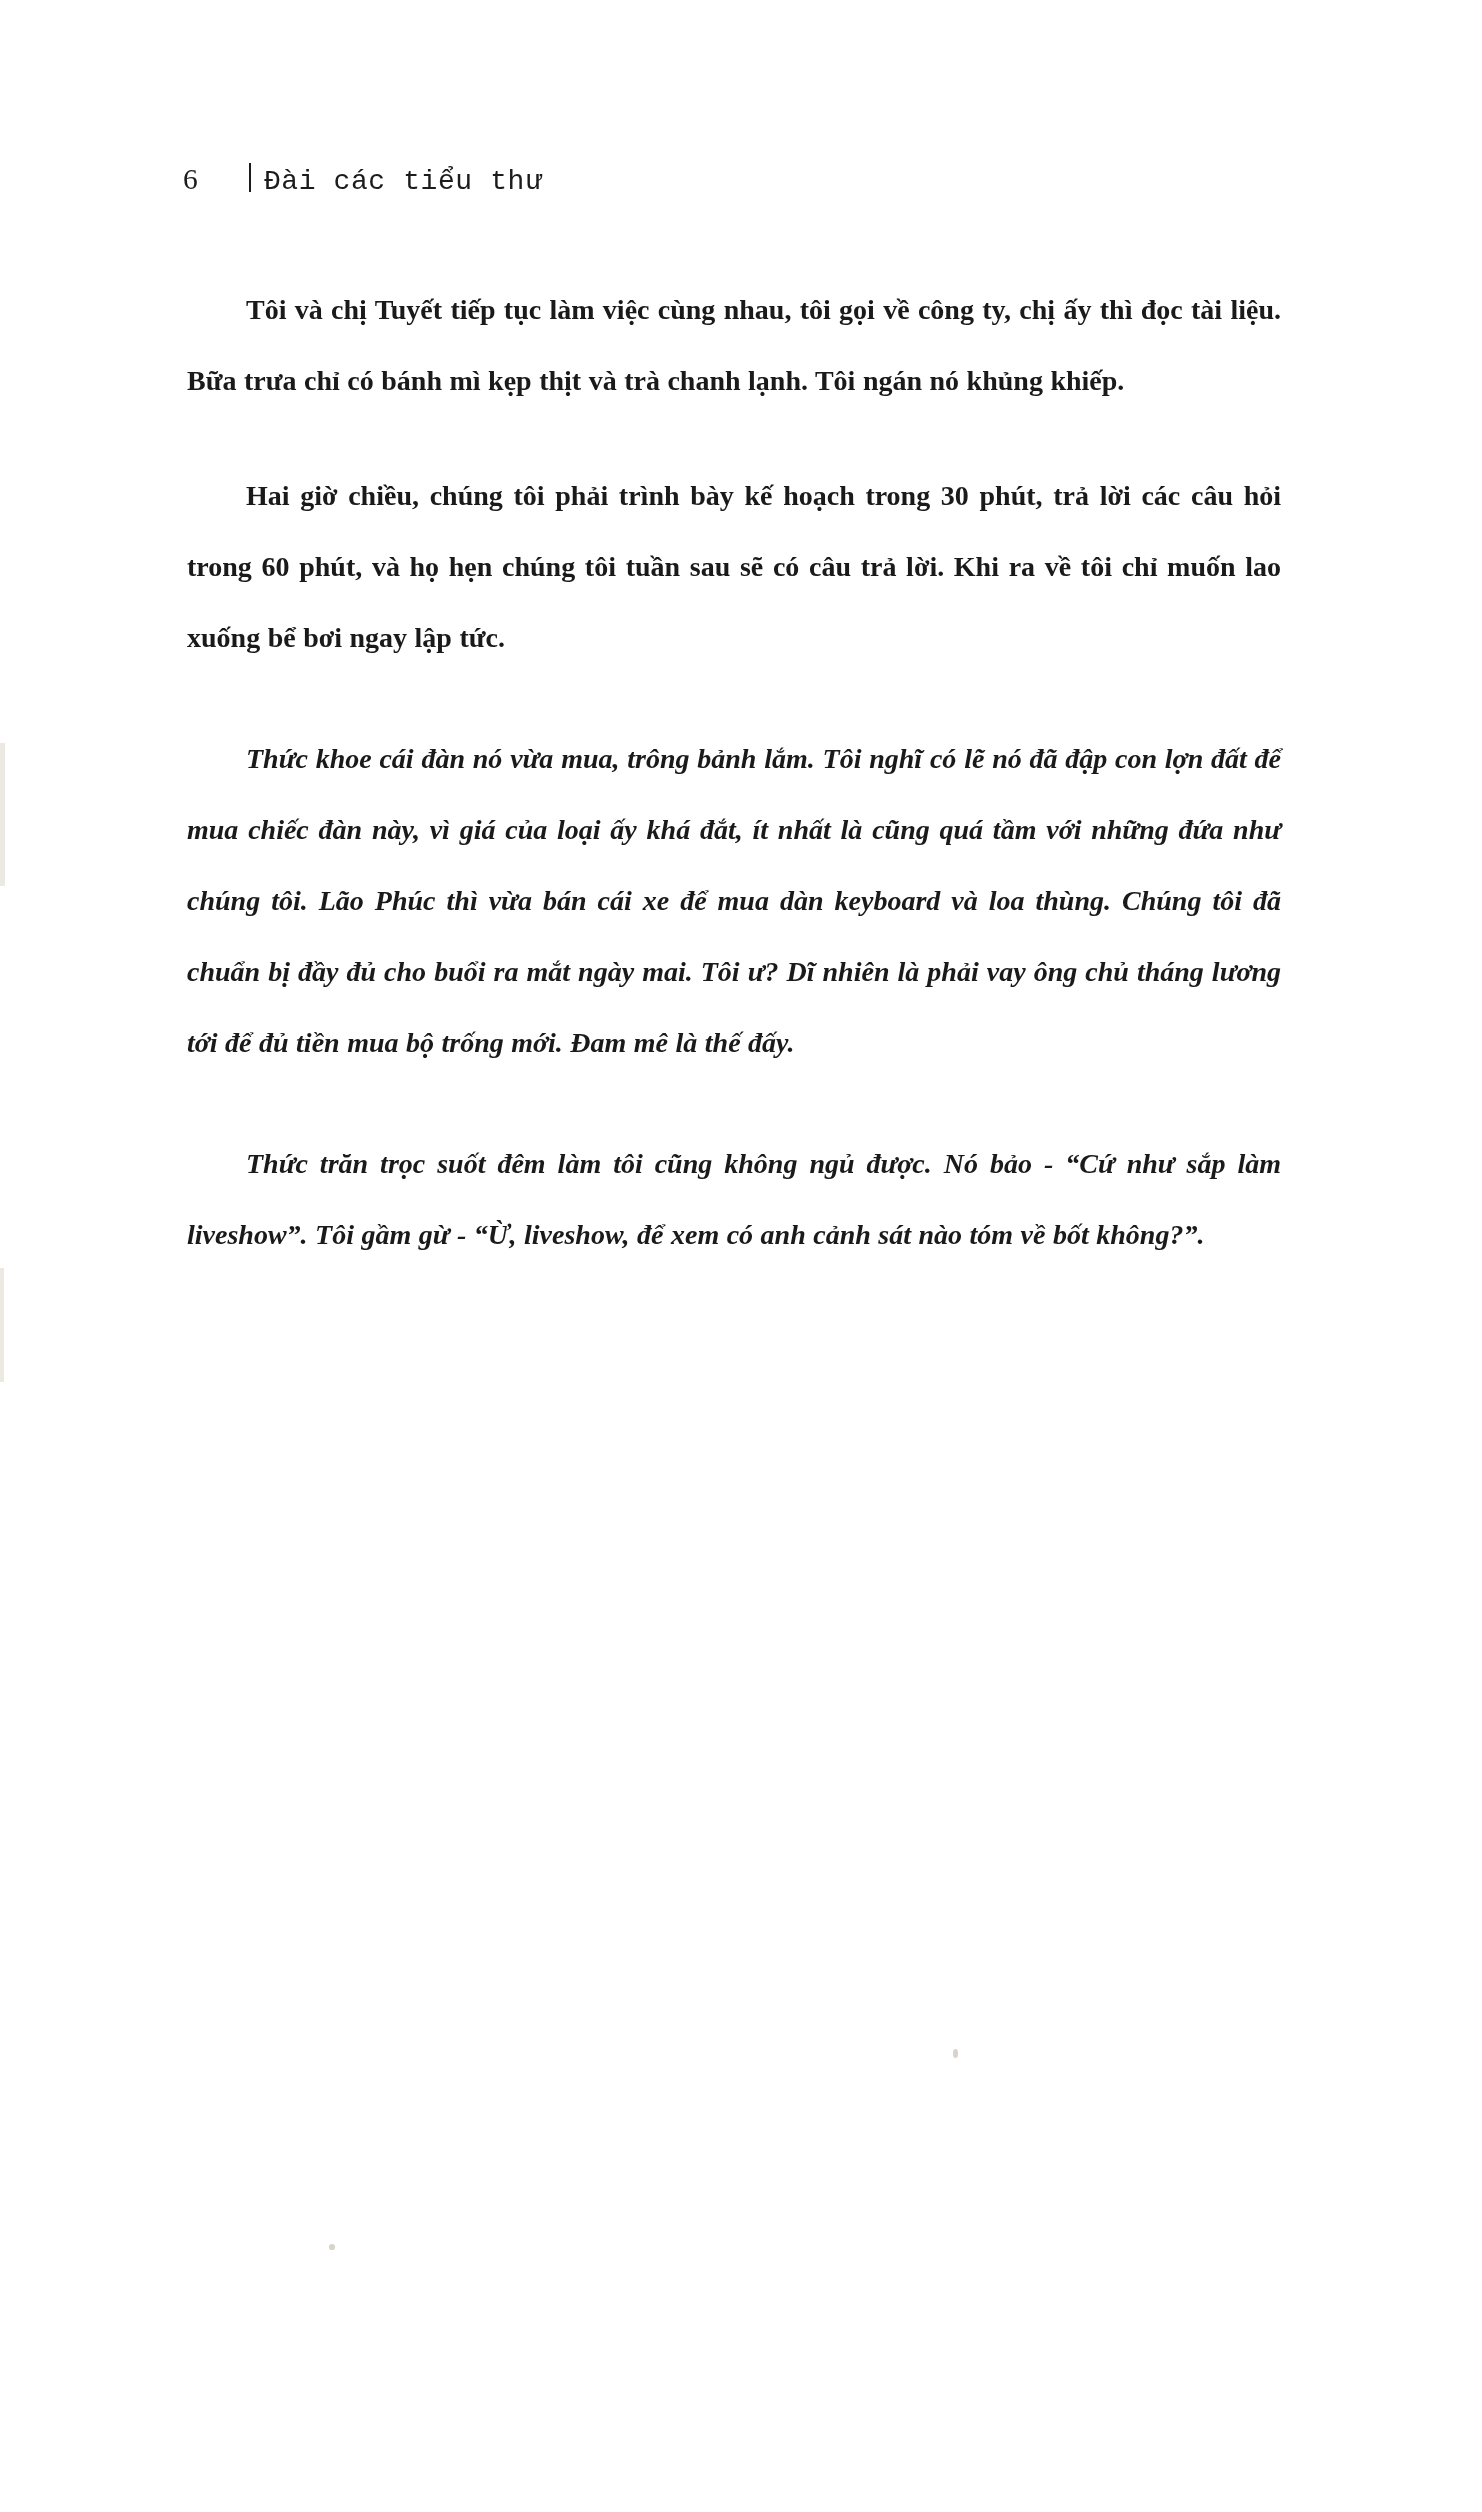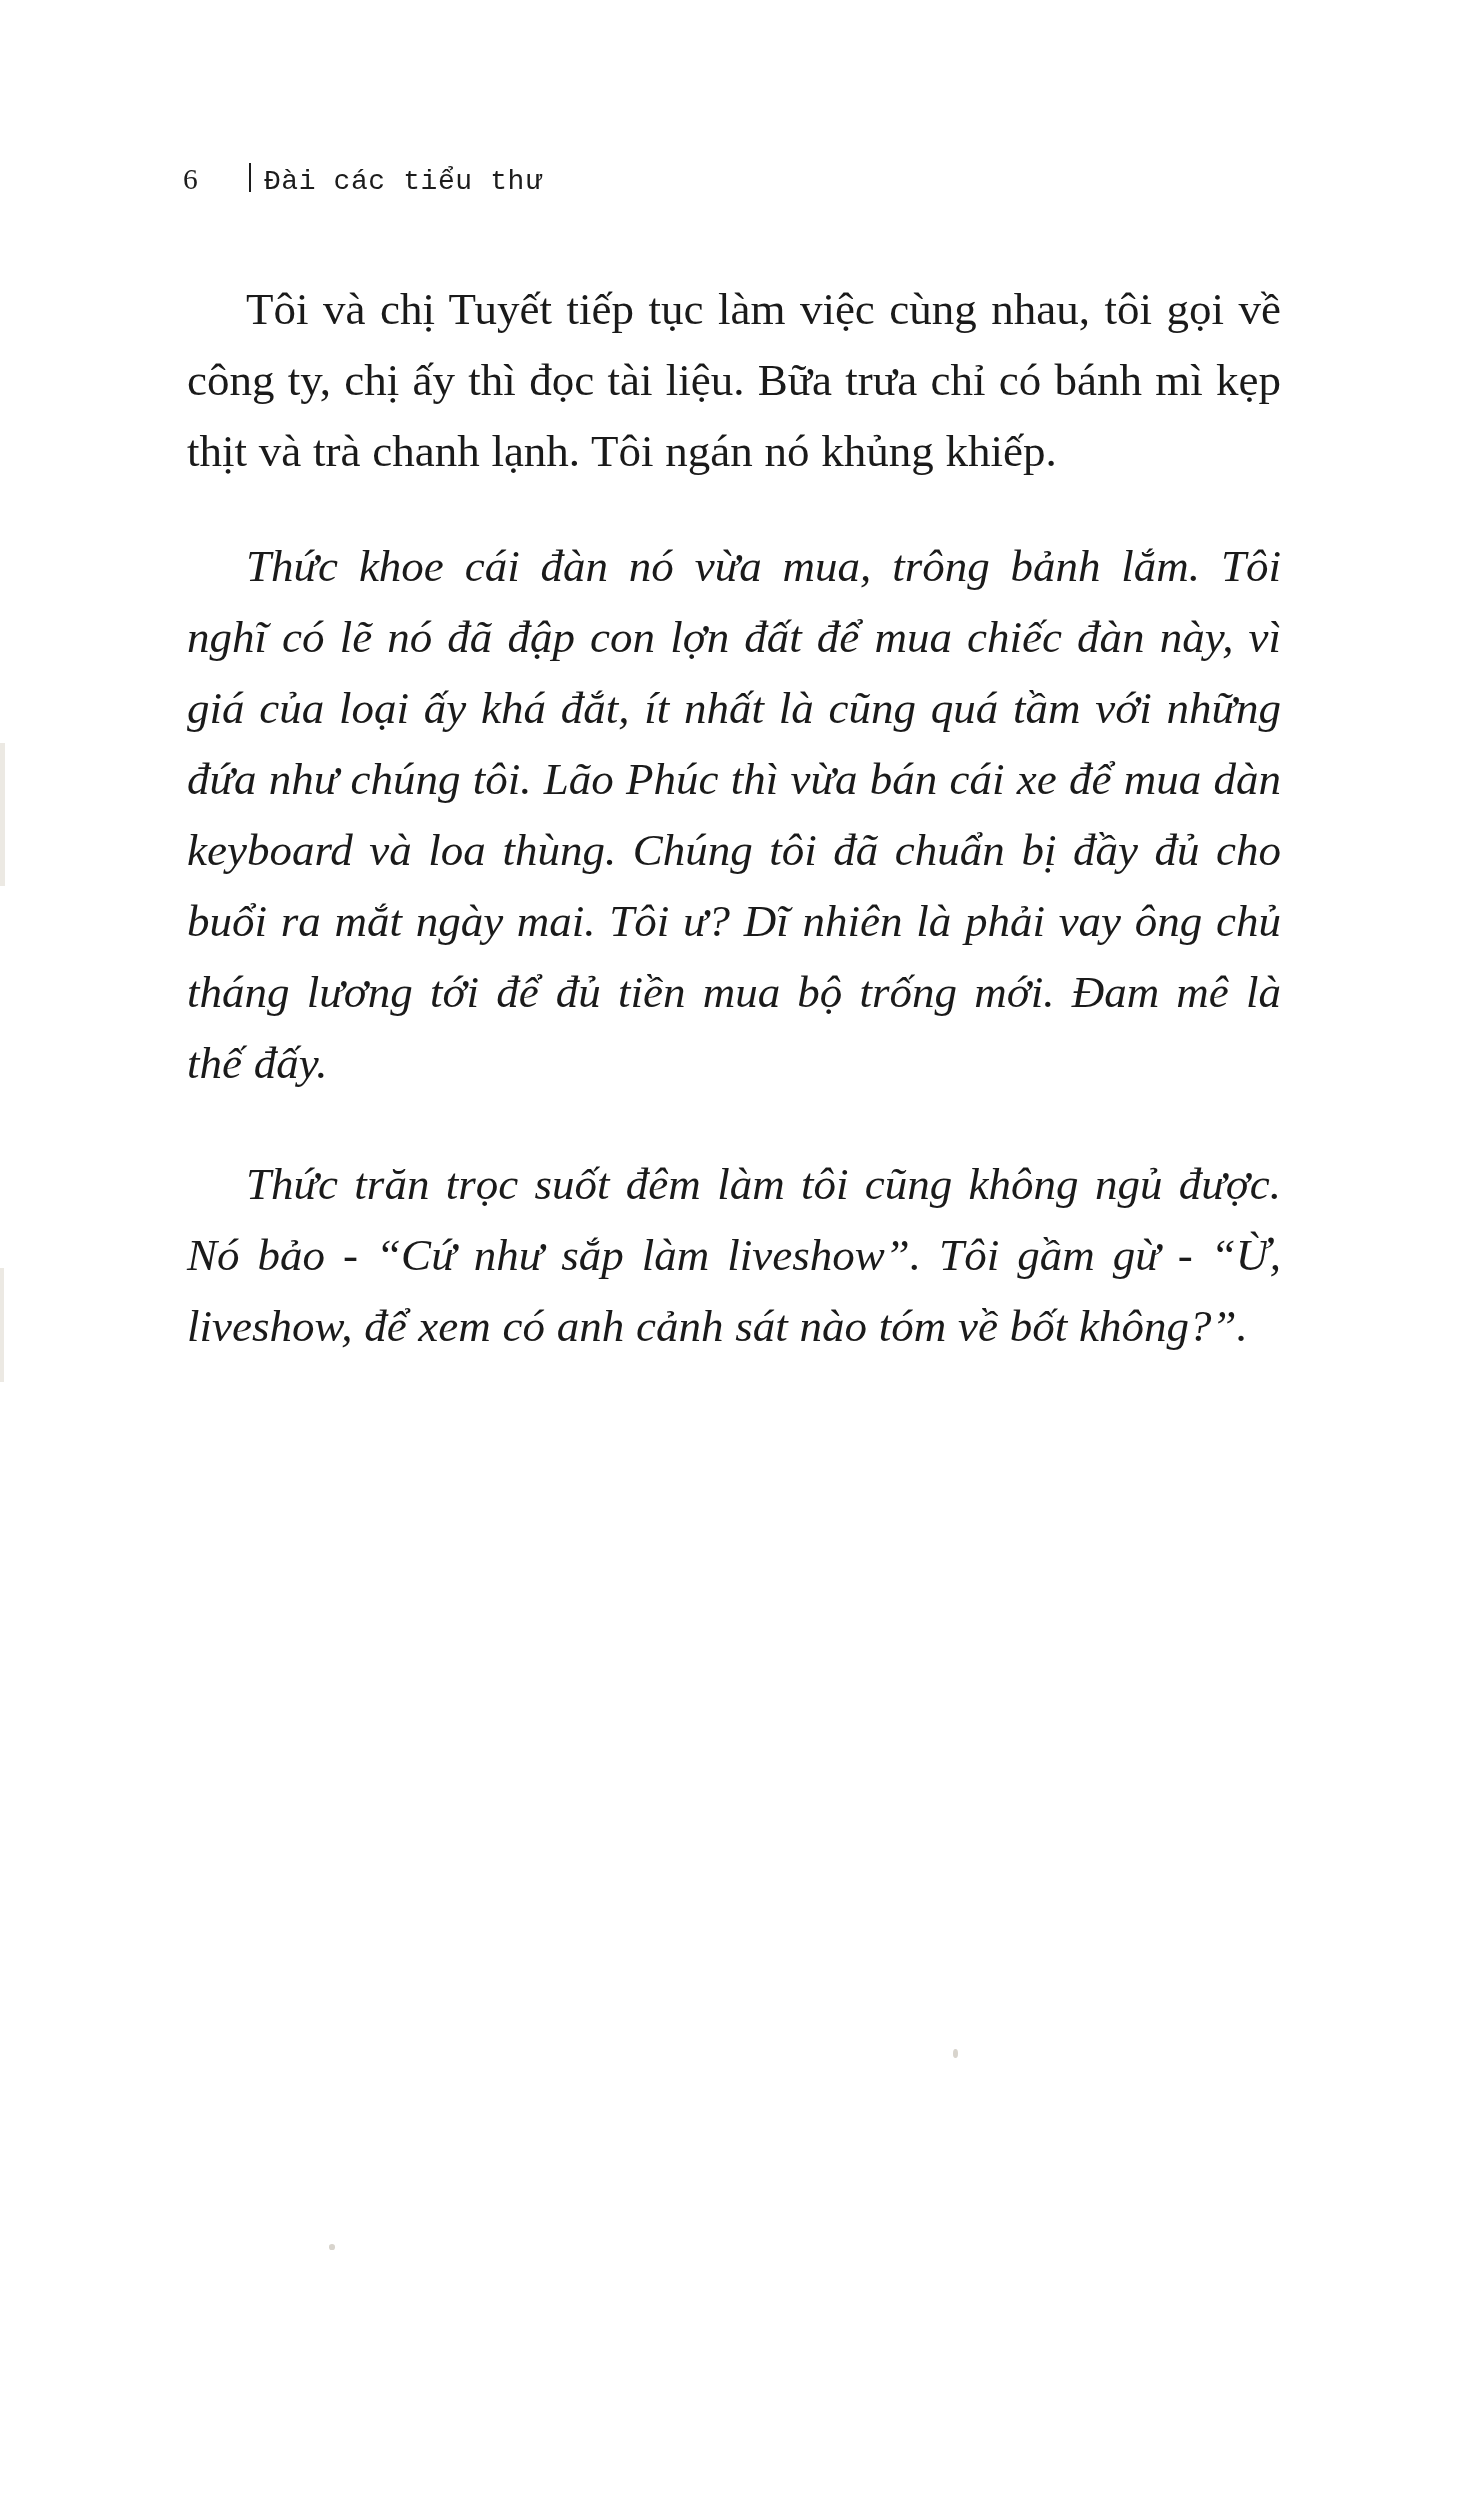--- a/index.html
+++ b/index.html
@@ -58,26 +58,27 @@
   
   .text-block {
     position: absolute;
     top: 274px;
     left: 187px;
     width: 1094px;
   }
 
   .para {
     margin: 0 0 44px 0;
-    font-size: 45px;
+    font-size: 28px;
     line-height: 71px;
     text-align: justify;
     text-indent: 59px;
     hyphens: none;
     word-spacing: 0.5px;
+    font-weight: bold;
   }
   .para:last-child {
     margin-bottom: 0;
   }
   .para.italic {
     font-style: italic;
   }
   .para.gap-large {
     margin-bottom: 50px;
   }
@@ -104,18 +105,19 @@
   <div class="speck" style="left:329px; top:2244px; width:5.7px; height:5.7px;"></div>
 
   <div class="running-head">
     <span class="folio">6</span>
     <span class="head-rule"></span>
     <span class="head-title">Đài các tiểu thư</span>
   </div>
 
   <div class="text-block">
     <p class="para">Tôi và chị Tuyết tiếp tục làm việc cùng nhau, tôi gọi về công ty, chị ấy thì đọc tài liệu. Bữa trưa chỉ có bánh mì kẹp thịt và trà chanh lạnh. Tôi ngán nó khủng khiếp.</p>
+    <p class="para gap-large">Hai giờ chiều, chúng tôi phải trình bày kế hoạch trong 30 phút, trả lời các câu hỏi trong 60 phút, và họ hẹn chúng tôi tuần sau sẽ có câu trả lời. Khi ra về tôi chỉ muốn lao xuống bể bơi ngay lập tức.</p>
     <p class="para italic gap-large">Thức khoe cái đàn nó vừa mua, trông bảnh lắm. Tôi nghĩ có lẽ nó đã đập con lợn đất để mua chiếc đàn này, vì giá của loại ấy khá đắt, ít nhất là cũng quá tầm với những đứa như chúng tôi. Lão Phúc thì vừa bán cái xe để mua dàn keyboard và loa thùng. Chúng tôi đã chuẩn bị đầy đủ cho buổi ra mắt ngày mai. Tôi ư? Dĩ nhiên là phải vay ông chủ tháng lương tới để đủ tiền mua bộ trống mới. Đam mê là thế đấy.</p>
     <p class="para italic">Thức trăn trọc suốt đêm làm tôi cũng không ngủ được. Nó bảo - “Cứ như sắp làm liveshow”. Tôi gầm gừ - “Ừ, liveshow, để xem có anh cảnh sát nào tóm về bốt không?”.</p>
   </div>
 
 </div>
 
 
 </body></html>

